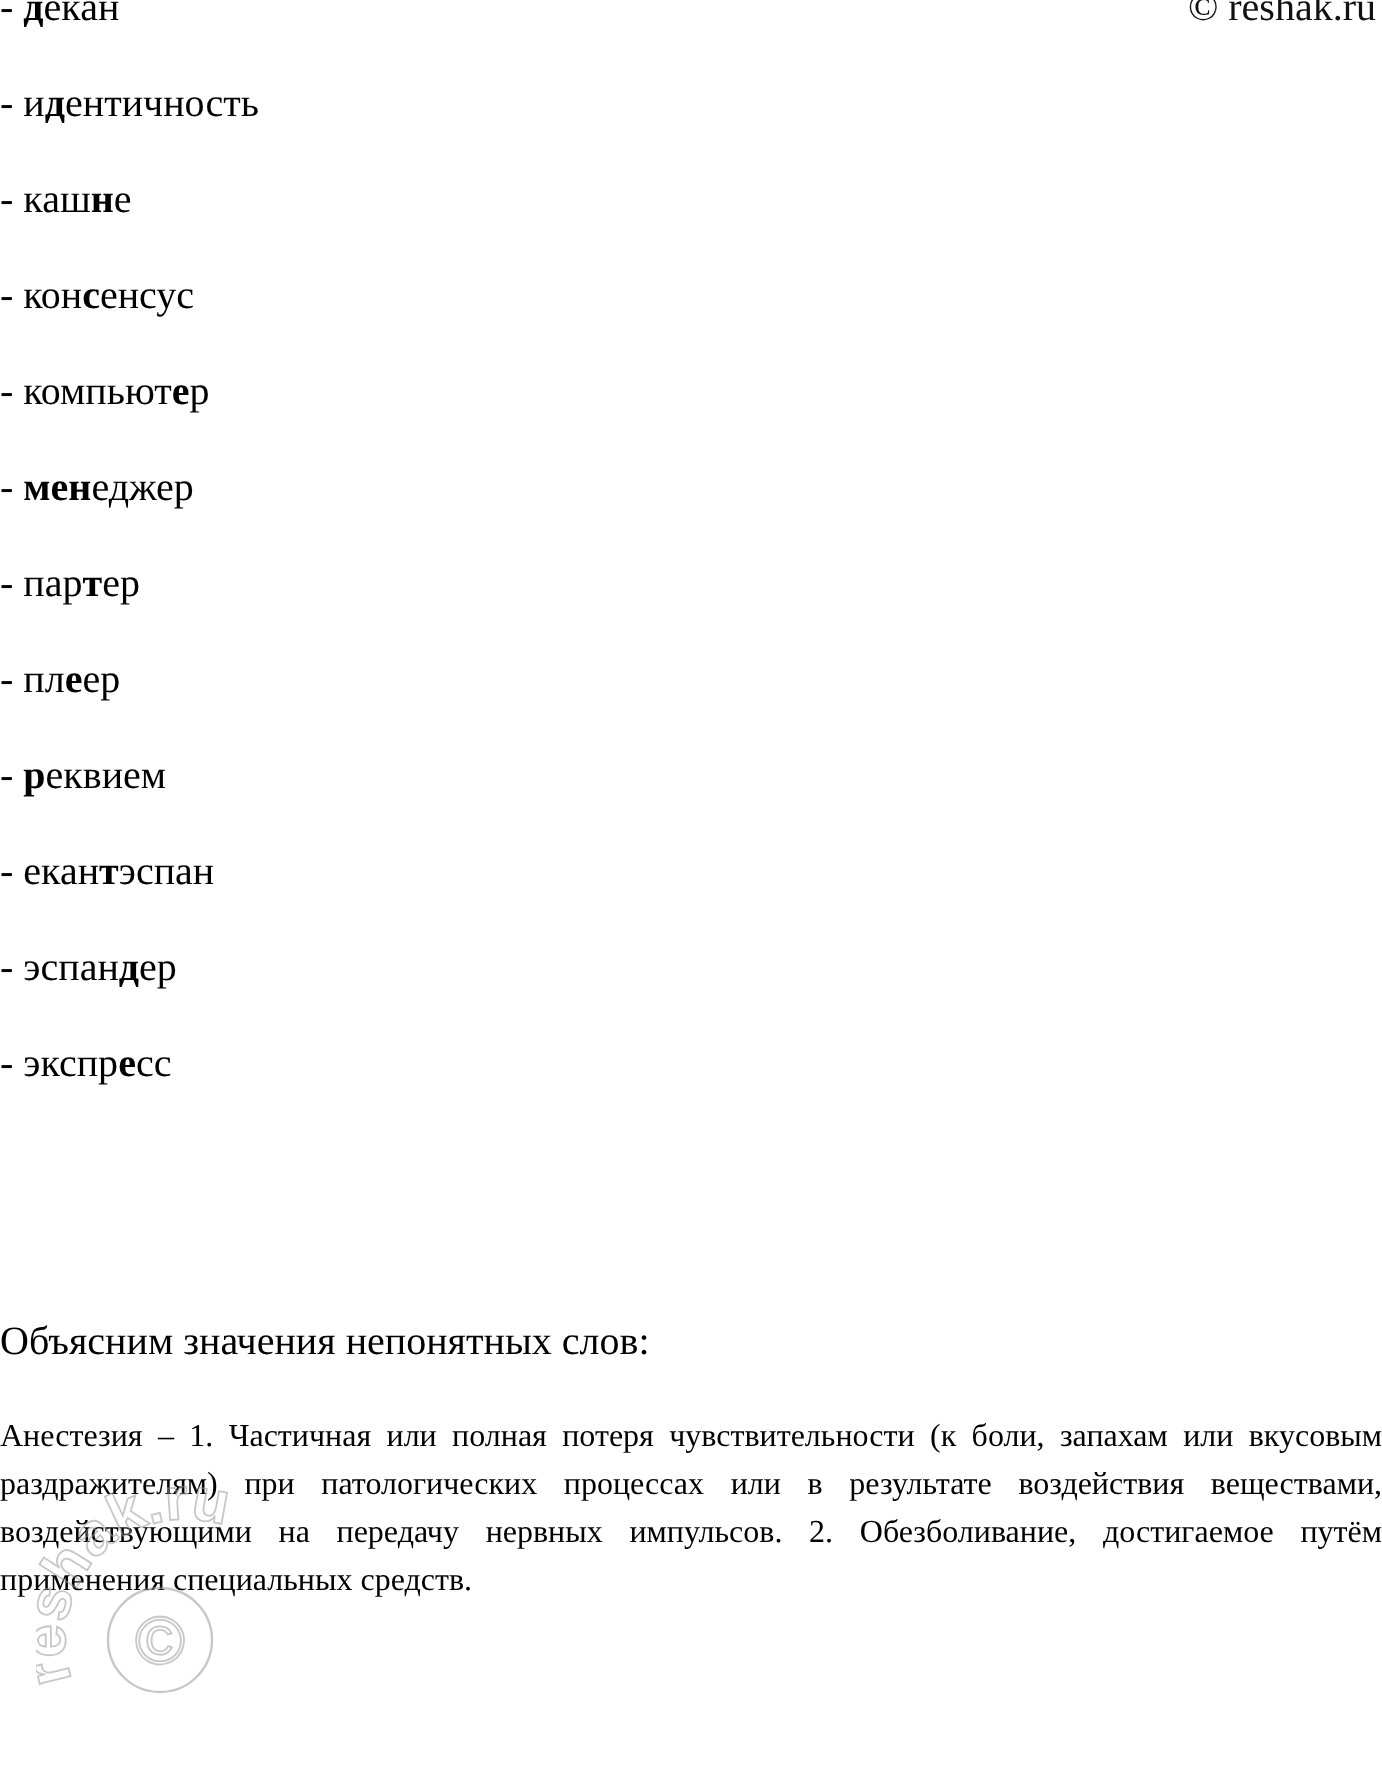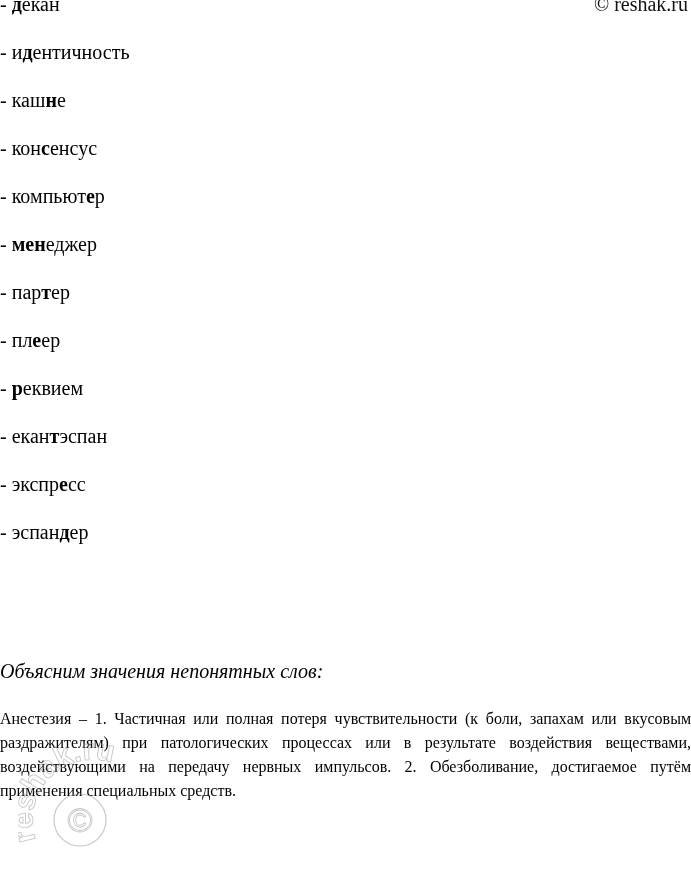--- a/index.html
+++ b/index.html
@@ -14,21 +14,21 @@
       font-size: 20px; line-height: 24px; color: #111;
     }
     .word-list { position: absolute; left: 0; top: -8px; margin: 0; padding: 0; list-style: none; }
     .word-item {
       font-size: 20px; line-height: 24px; height: 24px;
       margin: 0 0 24px 0; white-space: nowrap;
     }
     .word-item b { font-weight: bold; }
     .explain-heading {
       position: absolute; left: 0; top: 659px;
-      font-size: 20px; line-height: 24px; font-style: italic; margin: 0;
+      font-size: 20px; line-height: 24px; margin: 0;
     }
     .definition {
       position: absolute; left: 0; top: 707px; width: 691px; margin: 0;
       font-size: 16px; line-height: 24px; text-align: justify;
     }
     .watermark {
       position: absolute; left: 18px; top: 740px; width: 150px; height: 120px;
       pointer-events: none; opacity: 0.55;
     }
   </style>
@@ -43,22 +43,22 @@
     <li class="word-item"><span>- </span><span></span><b>д</b><span>екан</span></li>
     <li class="word-item"><span>- </span><span>и</span><b>д</b><span>ентичность</span></li>
     <li class="word-item"><span>- </span><span>каш</span><b>н</b><span>е</span></li>
     <li class="word-item"><span>- </span><span>кон</span><b>с</b><span>енсус</span></li>
     <li class="word-item"><span>- </span><span>компьют</span><b>е</b><span>р</span></li>
     <li class="word-item"><span>- </span><span></span><b>мен</b><span>еджер</span></li>
     <li class="word-item"><span>- </span><span>пар</span><b>т</b><span>ер</span></li>
     <li class="word-item"><span>- </span><span>пл</span><b>е</b><span>ер</span></li>
     <li class="word-item"><span>- </span><span></span><b>р</b><span>еквием</span></li>
     <li class="word-item"><span>- </span><span>екан</span><b>т</b><span>эспан</span></li>
+    <li class="word-item"><span>- </span><span>эспан</span><b>д</b><span>ер</span></li>
     <li class="word-item"><span>- </span><span>экспр</span><b>е</b><span>сс</span></li>
-    <li class="word-item"><span>- </span><span>эспан</span><b>д</b><span>ер</span></li>
   </ul>
 
   <p class="explain-heading">Объясним значения непонятных слов:</p>
 
   <p class="definition">Анестезия – 1. Частичная или полная потеря чувствительности (к боли, запахам или вкусовым раздражителям) при патологических процессах или в результате воздействия веществами, воздействующими на передачу нервных импульсов. 2. Обезболивание, достигаемое путём применения специальных средств.</p>
 
   <svg class="watermark" viewBox="0 0 150 120" xmlns="http://www.w3.org/2000/svg">
     <defs>
       <path id="wm-arc" d="M 18 100 A 58 58 0 0 1 132 60"></path>
     </defs>

